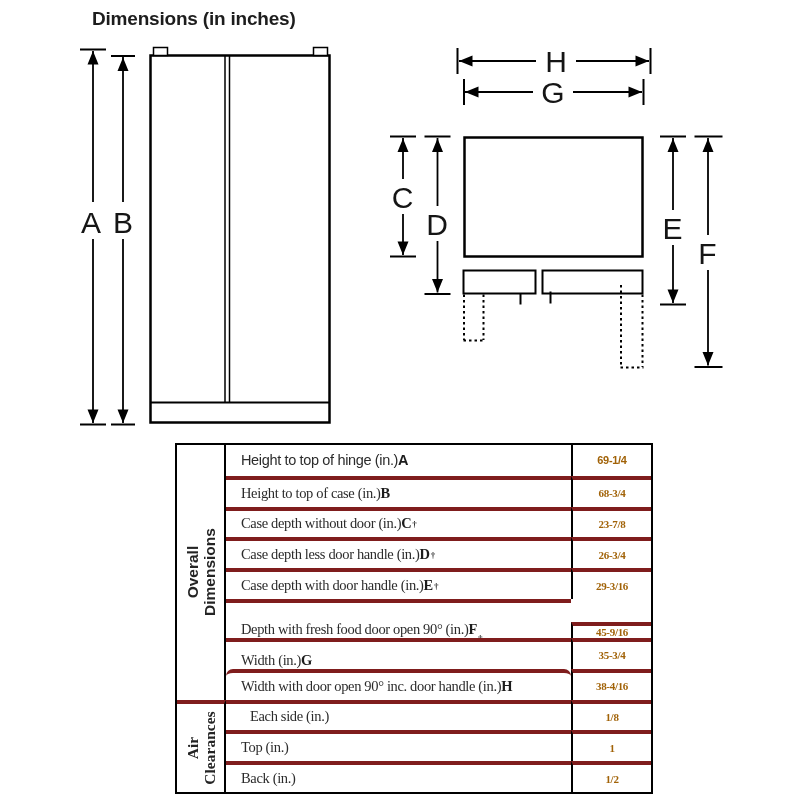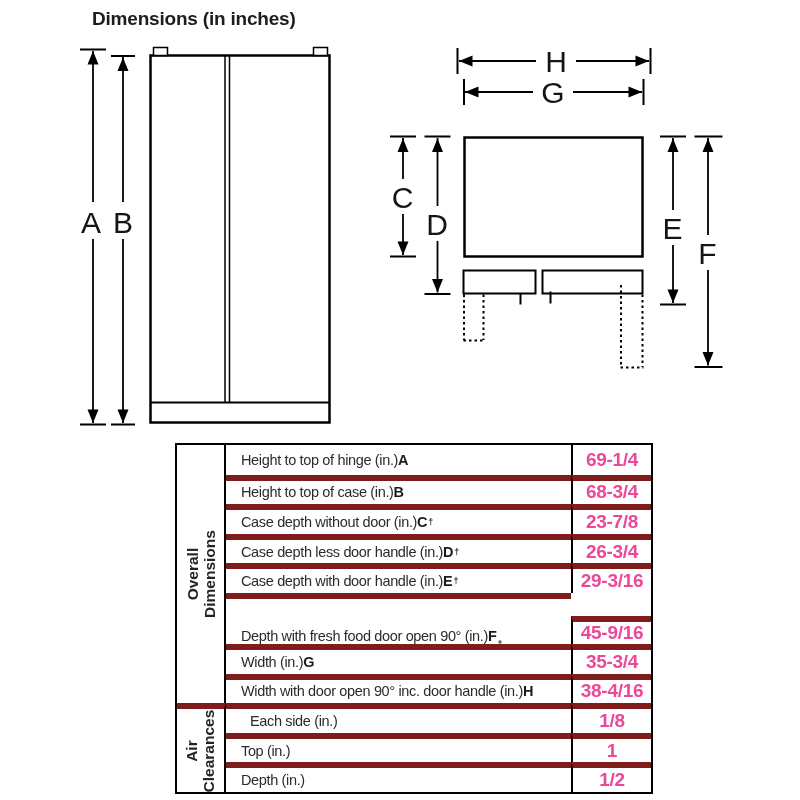--- a/index.html
+++ b/index.html
@@ -9,22 +9,22 @@
   svg text{font-family:"Liberation Sans",sans-serif;font-size:30px;fill:#151515;}
   .spec-table{position:absolute;left:175px;top:443px;width:478px;height:351px;box-sizing:border-box;
     border:2.5px solid #000;display:grid;grid-template-columns:49px 1fr 80px;grid-template-rows:repeat(11,1fr);}
   .hdr-cell{grid-column:1;display:flex;align-items:center;justify-content:center;border-right:2px solid #000;overflow:visible;}
   .hdr-rot{transform:rotate(-90deg);font-weight:bold;font-size:15.5px;color:#242424;line-height:1.1;text-align:center;white-space:nowrap;}
   .lbl-cell{grid-column:2;display:flex;align-items:center;padding-left:15px;font-size:14.5px;
     letter-spacing:-0.35px;color:#2b2b2b;white-space:nowrap;overflow:hidden;}
   .lbl-cell b{color:#1c1c1c;}
   .lbl-cell sup{font-size:9px;vertical-align:super;line-height:0;font-weight:bold;margin-left:1px;}
   .val-cell{grid-column:3;display:flex;align-items:center;justify-content:center;border-left:2px solid #000;
-    font-size:19px;font-weight:bold;color:#ec4899;letter-spacing:-0.3px;}
-  .bt{border-top:6px solid #7f1d1d;}
+    font-size:11px;font-weight:bold;color:#a16207;letter-spacing:-0.3px;}
+  .bt{border-top:4px solid #7f1d1d;font-family:Liberation Serif, serif;}
 </style>
 </head>
 <body>
 
 <div class="page-title">Dimensions (in inches)</div>
 
 <svg width="800" height="440" viewBox="0 0 800 440">
 
   <g stroke="#000" fill="none">
     <rect x="150.5" y="55.5" width="179" height="367" fill="#fff" stroke-width="2.5"></rect>
@@ -128,29 +128,29 @@
     <div class="lbl-cell bt" style="grid-row: 2;">Height to top of case (in.) <b>B</b></div>
     <div class="val-cell bt" style="grid-row: 2;">68-3/4</div>
     <div class="lbl-cell bt" style="grid-row: 3;">Case depth without door (in.) <b>C</b><sup>†</sup></div>
     <div class="val-cell bt" style="grid-row: 3;">23-7/8</div>
     <div class="lbl-cell bt" style="grid-row: 4;">Case depth less door handle (in.) <b>D</b><sup>†</sup></div>
     <div class="val-cell bt" style="grid-row: 4;">26-3/4</div>
     <div class="lbl-cell bt" style="grid-row: 5;">Case depth with door handle (in.) <b>E</b><sup>†</sup></div>
     <div class="val-cell bt" style="grid-row: 5;">29-3/16</div>
     <div class="lbl-cell bt" style="grid-row: 6; align-items: flex-end;">Depth with fresh food door open 90° (in.) <b>F</b><sup>†</sup></div>
     <div class="val-cell bt" style="grid-row: 6; margin-top: 23px;">45-9/16</div>
-    <div class="lbl-cell bt" style="grid-row: 7;">Width (in.) <b>G</b></div>
+    <div class="lbl-cell bt" style="grid-row: 7; align-items: flex-end;">Width (in.) <b>G</b></div>
     <div class="val-cell bt" style="grid-row: 7;">35-3/4</div>
-    <div class="lbl-cell bt" style="grid-row: 8;">Width with door open 90° inc. door handle (in.) <b>H</b></div>
+    <div class="lbl-cell bt" style="grid-row: 8; border-radius: 7px;">Width with door open 90° inc. door handle (in.) <b>H</b></div>
     <div class="val-cell bt" style="grid-row: 8;">38-4/16</div>
     <div class="hdr-cell bt" style="grid-row: 9 / span 3;">
       <div class="hdr-rot">
         <div>Air</div>
         <div>Clearances</div>
       </div>
     </div>
     <div class="lbl-cell bt" style="grid-row: 9; padding-left: 24px;">Each side (in.)</div>
     <div class="val-cell bt" style="grid-row: 9;">1/8</div>
     <div class="lbl-cell bt" style="grid-row: 10;">Top (in.)</div>
     <div class="val-cell bt" style="grid-row: 10;">1</div>
-    <div class="lbl-cell bt" style="grid-row: 11;">Depth (in.)</div>
+    <div class="lbl-cell bt" style="grid-row: 11;">Back (in.)</div>
     <div class="val-cell bt" style="grid-row: 11;">1/2</div>
   </div>
 
 </body></html>

